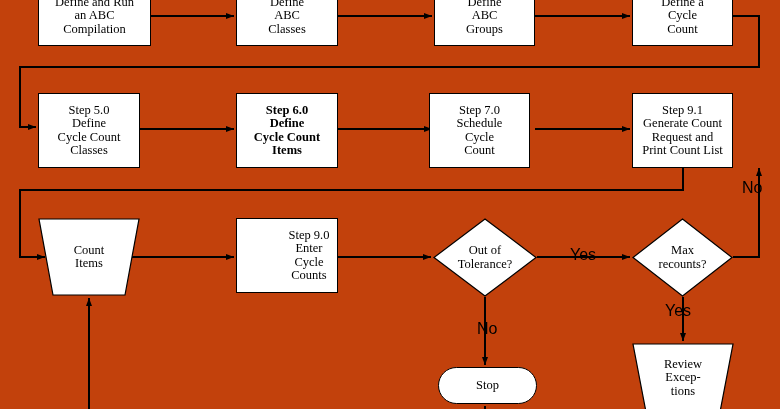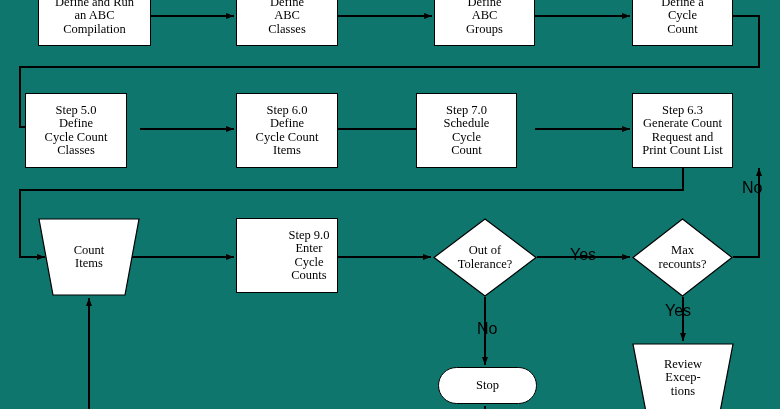--- a/index.html
+++ b/index.html
@@ -8,21 +8,21 @@
     padding: 0;
     background: #ffffff;
   }
   body {
     font-family: "Liberation Serif", "DejaVu Serif", serif;
   }
   #canvas {
     position: relative;
     width: 780px;
     height: 409px;
-    background: #0f766e;
+    background: #c2410c;
     overflow: hidden;
   }
   #wires {
     position: absolute;
     left: 0;
     top: 0;
     width: 780px;
     height: 409px;
     pointer-events: none;
   }
@@ -134,40 +134,40 @@
     <span>Define
 ABC
 Groups</span>
   </div>
   <div class="node proc" style="left:632px; top:-14px; width:101px; height:60px;">
     <span>Define a
 Cycle
 Count</span>
   </div>
 
-  <div class="node proc" style="left:25px; top:93px; width:102px; height:75px;">
+  <div class="node proc" style="left:38px; top:93px; width:102px; height:75px;">
     <span>Step 5.0
 Define
 Cycle Count
 Classes</span>
   </div>
-  <div class="node proc" style="left:236px; top:93px; width:102px; height:75px;">
+  <div class="node proc" style="left:236px; top:93px; width:102px; height:75px;font-weight:bold;">
     <span>Step 6.0
 Define
 Cycle Count
 Items</span>
   </div>
-  <div class="node proc" style="left:416px; top:93px; width:101px; height:75px;">
+  <div class="node proc" style="left:429px; top:93px; width:101px; height:75px;">
     <span>Step 7.0
 Schedule
 Cycle
 Count</span>
   </div>
   <div class="node proc" style="left:632px; top:93px; width:101px; height:75px;">
-    <span>Step 6.3
+    <span>Step 9.1
 Generate Count
 Request and
 Print Count List</span>
   </div>
 
   <div class="shape-wrap" style="left:38px; top:218px; width:102px; height:78px;">
     <svg class="shape-svg" width="102" height="78" viewBox="0 0 102 78">
       <polygon points="1,1 101,1 87,77 15,77" fill="#ffffff" stroke="#000000" stroke-width="1.2"></polygon>
     </svg>
     <div class="shape-label">Count

